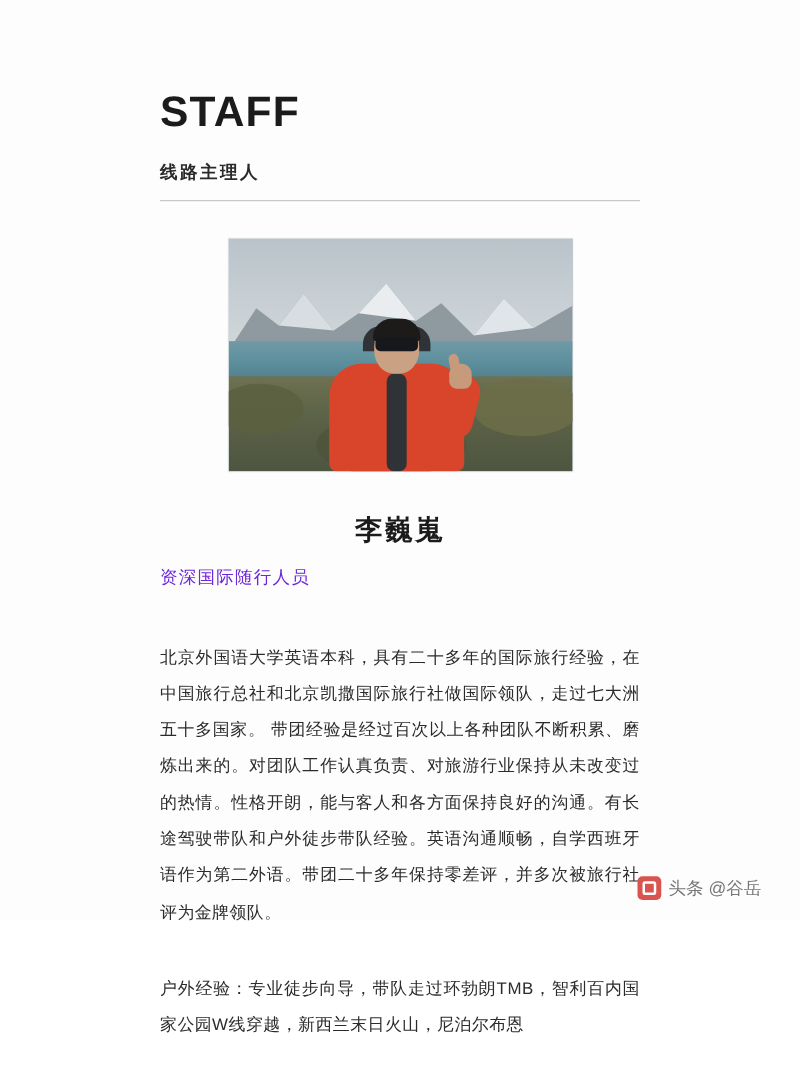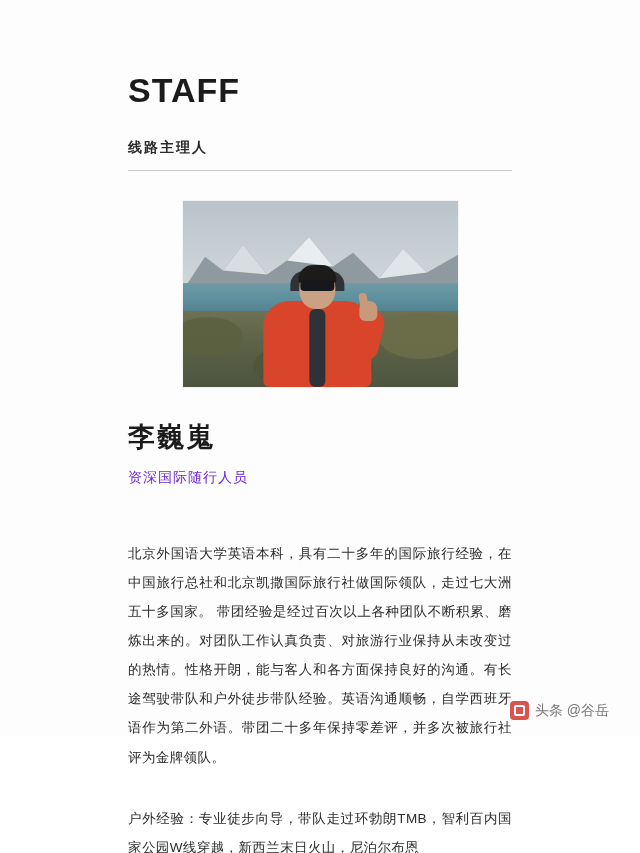--- a/index.html
+++ b/index.html
@@ -33,21 +33,21 @@
     letter-spacing: 1px;
     color: #1b1b1b;
     margin-top: 72px;
     line-height: 1.1;
     font-family: "Liberation Sans", sans-serif;
   }
   .subtitle {
     font-size: 14px;
     font-weight: bold;
     color: #2a2a2a;
-    margin-top: 30px;
+    margin-top: 20px;
     letter-spacing: 2px;
   }
   .divider {
     margin-top: 13px;
     border-top: 1px solid #c9c9c9;
     width: 384px;
   }
   .photo-wrap {
     margin-top: 30px;
     display: flex;
@@ -124,34 +124,35 @@
   .ph-hand {
     position: absolute; right: 6px; bottom: 66px;
     width: 18px; height: 20px; background: #c79a7c; border-radius: 8px 8px 6px 6px;
   }
   .ph-thumb {
     position: absolute; right: 16px; bottom: 80px;
     width: 8px; height: 14px; background: #c79a7c; border-radius: 5px;
     transform: rotate(-10deg);
   }
   .name {
-    font-size: 27px;
+    text-align: center;
+    font-size: 22px;
     font-weight: bold;
     color: #1b1b1b;
     margin-top: 32px;
     letter-spacing: 2px;
   }
   .role {
     font-size: 14px;
     color: #6d28d9;
     margin-top: 14px;
     letter-spacing: 1px;
   }
   .body-text {
-    margin-top: 52px;
+    margin-top: 40px;
     font-size: 13.5px;
     line-height: 2.15;
     color: #2b2b2b;
     text-align: justify;
     letter-spacing: 0.4px;
   }
   .body-text.second {
     margin-top: 32px;
   }
   .watermark {

